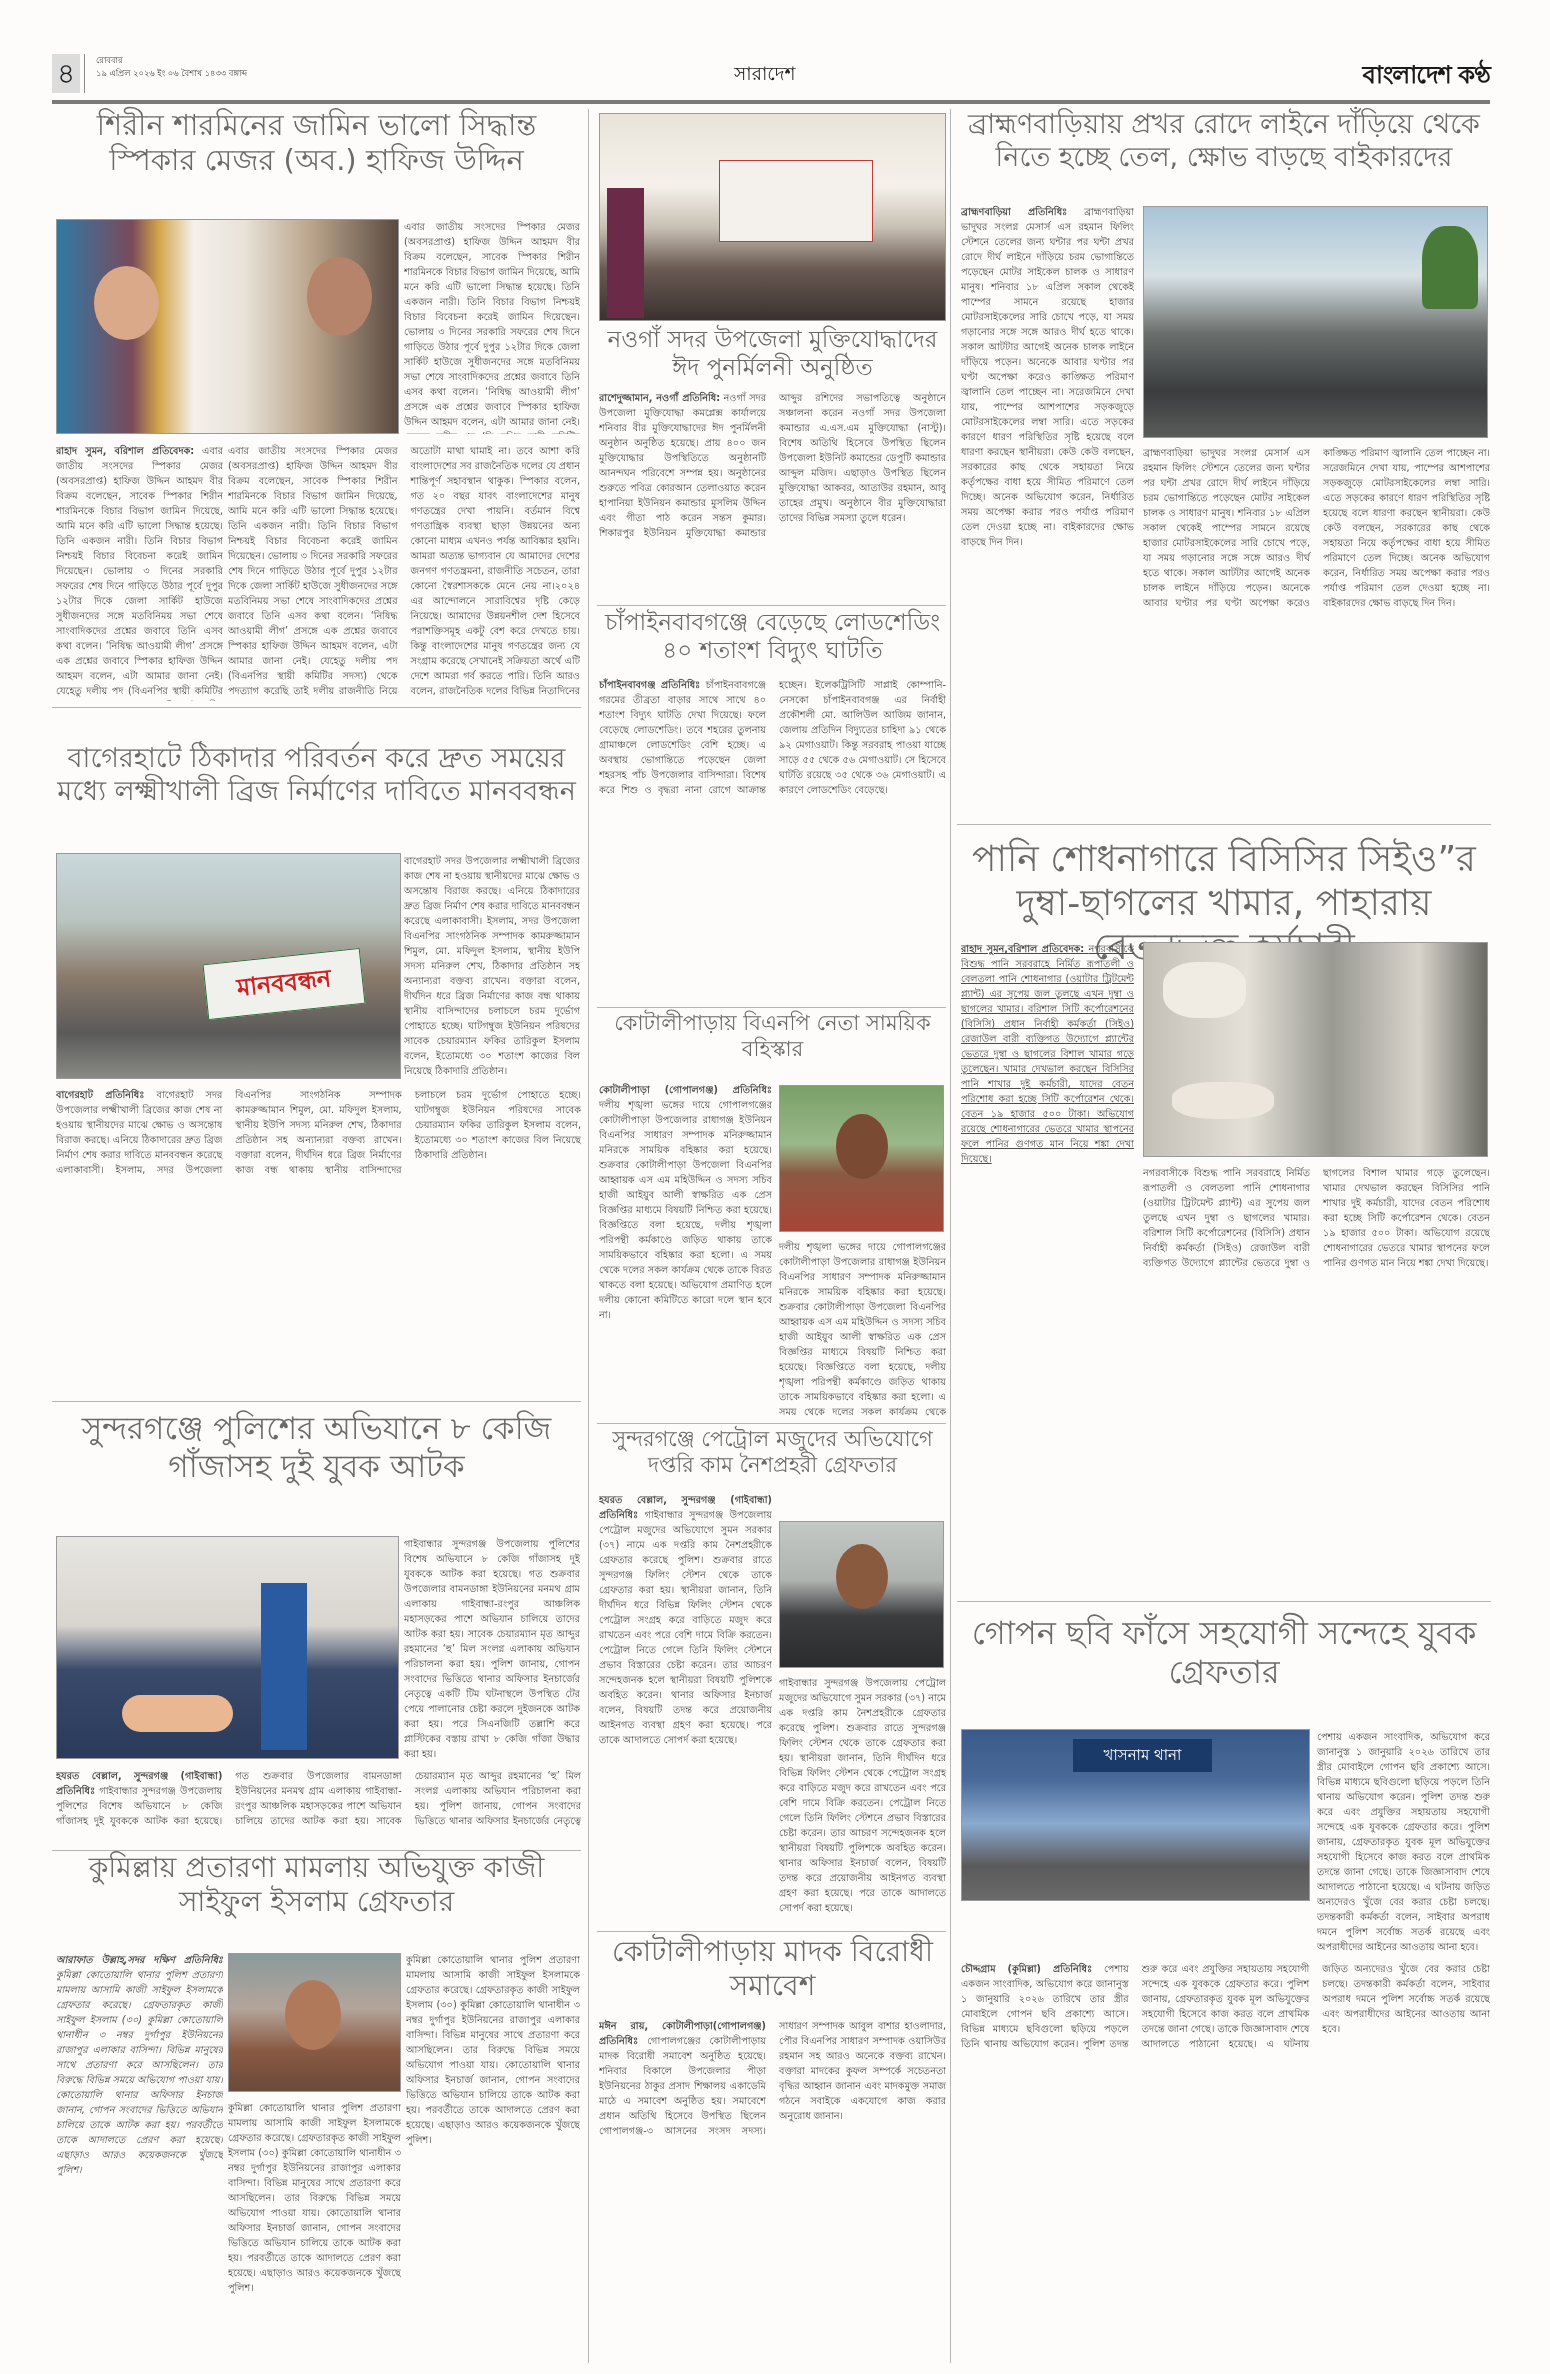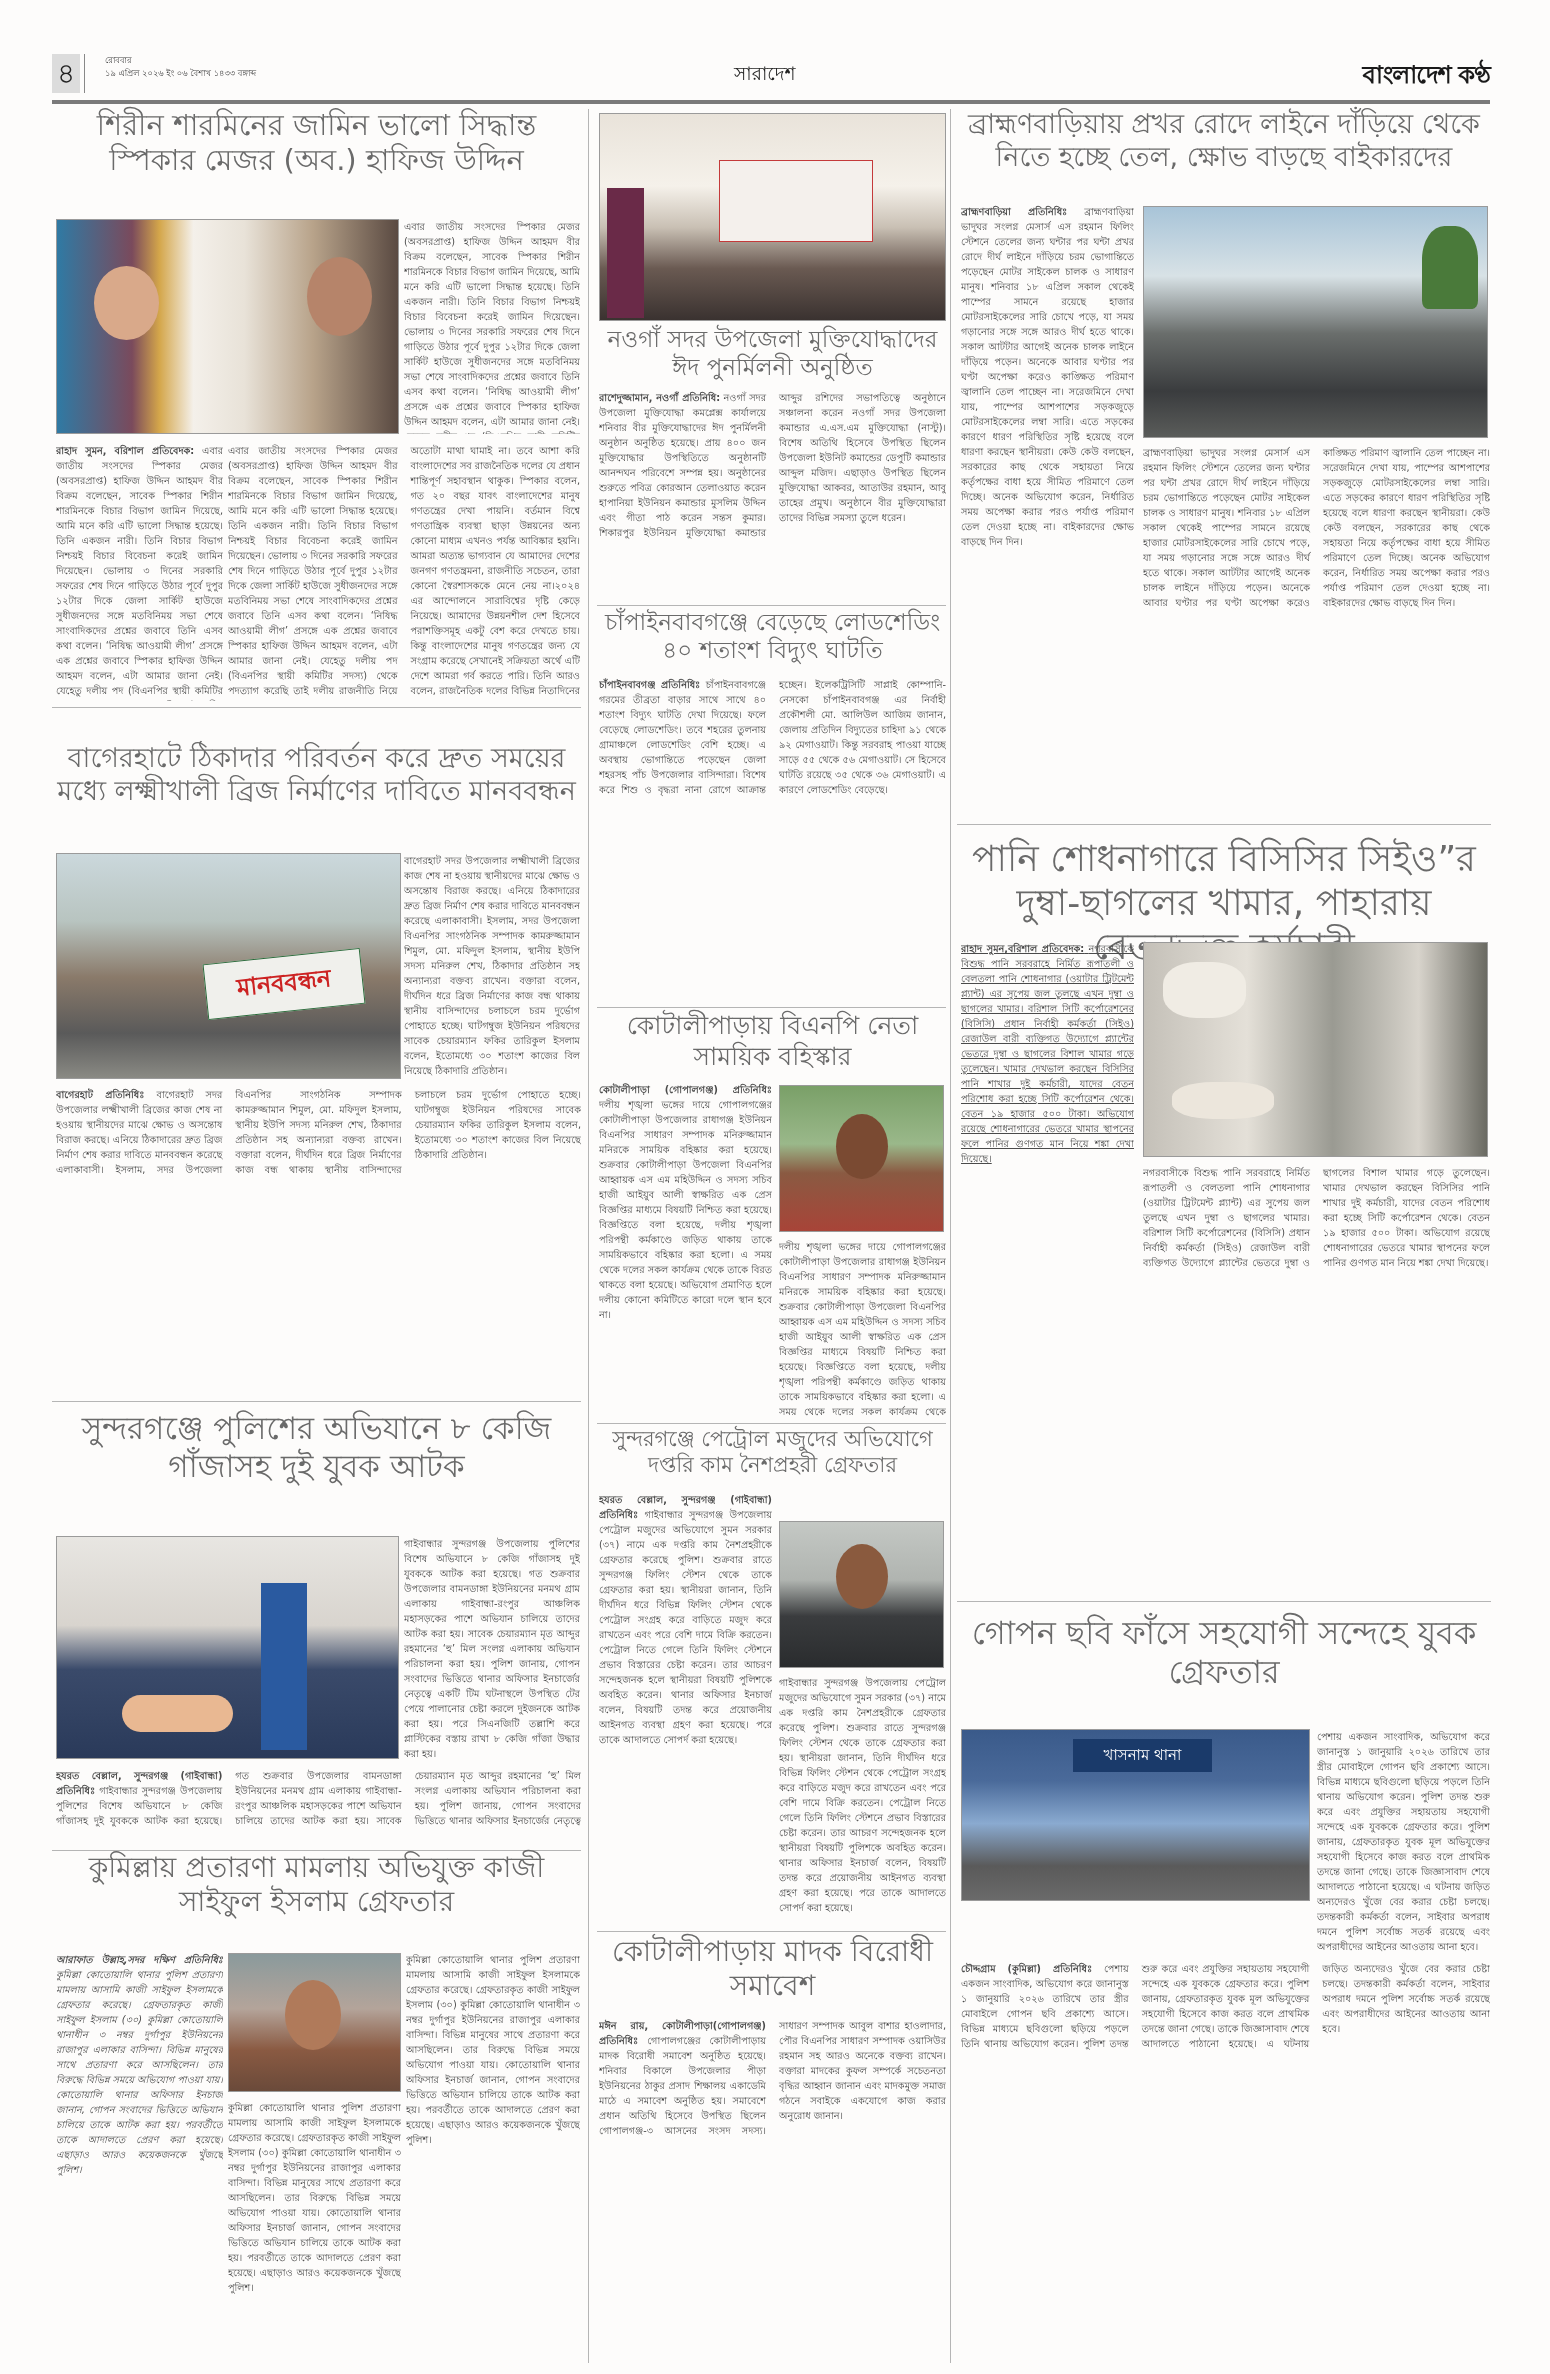--- a/index.html
+++ b/index.html
@@ -2,21 +2,21 @@
 <html style="font-size:15px"><head>
 <meta charset="utf-8">
 <style>
   * { box-sizing: border-box; margin: 0; padding: 0; }
   html, body { width: 1551px; height: 2375px; background: #fdfcfb; overflow: hidden; }
   body { font-family: "DejaVu Sans", sans-serif; color: #3a3a3a; position: relative; }
 
   .masthead { position: absolute; left: 52px; top: 54px; width: 1438px; height: 43px; }
   .page-no { position: absolute; left: 0; top: 0; width: 28px; height: 39px; background: #dcdcdc;
              font-family: "DejaVu Sans", sans-serif; font-size: 28px; line-height: 39px; text-align: center; color: #222; }
-  .page-meta { position: absolute; left: 32px; top: 0; height: 39px; border-left: 1.9px solid #888; padding-left: 20px;
+  .page-meta { position: absolute; left: 32px; top: 0; height: 39px; border-left: 1.9px solid #888; padding-left: 11px;
                font-size: 8.3px; line-height: 13px; color: #444; }
   .section-name { position: absolute; left: 682px; top: 5.6px; font-size: 18.6px; color: #222; }
   .brand { position: absolute; right: 0; top: 1.9px; font-size: 24px; font-weight: bold; color: #1a1a1a; letter-spacing: -0.9px; }
   .rule { position: absolute; left: 52px; top: 100px; width: 1438px; height: 3.7px; background: #7a7a7a; }
 
   .art { position: absolute; }
   .hl { color: #6a6a6a; text-align: center; font-family: "DejaVu Sans", sans-serif; line-height: 1.22; }
   .body { position: absolute; font-size: 9.7px; line-height: 15px; color: #4a4a4a; text-align: justify; overflow: hidden; }
   .cols { column-gap: 13px; }
   .photo { position: absolute; border: 0.9px solid #9a9a9a; overflow: hidden; }
@@ -121,21 +121,21 @@
 <div class="photo" style="left:1143px; top:942px; width:345px; height:215px; background:linear-gradient(90deg,#c4c0b8 0%,#e4e0d8 30%,#9a9a92 55%,#d8d4cc 80%,#6a6a62 100%);">
   <div style="position:absolute;left:18.6px;top:18.6px;width:83px;height:56px;border-radius:40%;background:#f0ece4;"></div>
   <div style="position:absolute;left:28px;top:139px;width:102px;height:37px;border-radius:40%;background:#ece6dc;"></div>
 </div>
 <div class="body cols" style="left:1143px; top:1165px; width:347px; height:429px; column-count:2;">
   <span>নগরবাসীকে বিশুদ্ধ পানি সরবরাহে নির্মিত রূপাতলী ও বেলতলা পানি শোধনাগার (ওয়াটার ট্রিটমেন্ট প্ল্যান্ট) এর সুপেয় জল তুলছে এখন দুম্বা ও ছাগলের খামার। বরিশাল সিটি কর্পোরেশনের (বিসিসি) প্রধান নির্বাহী কর্মকর্তা (সিইও) রেজাউল বারী ব্যক্তিগত উদ্যোগে প্ল্যান্টের ভেতরে দুম্বা ও ছাগলের বিশাল খামার গড়ে তুলেছেন। খামার দেখভাল করছেন বিসিসির পানি শাখার দুই কর্মচারী, যাদের বেতন পরিশোধ করা হচ্ছে সিটি কর্পোরেশন থেকে। বেতন ১৯ হাজার ৫০০ টাকা। অভিযোগ রয়েছে শোধনাগারের ভেতরে খামার স্থাপনের ফলে পানির গুণগত মান নিয়ে শঙ্কা দেখা দিয়েছে।</span>
 </div>
 <div class="hsep" style="left:957px; top:1601px; width:534px;"></div>
 
 <div class="art" style="left:597px; top:1011px; width:351px;">
-  <div class="hl" style="font-size:25px;">কোটালীপাড়ায় বিএনপি নেতা সাময়িক বহিস্কার</div>
+  <div class="hl" style="font-size:21px;">কোটালীপাড়ায় বিএনপি নেতা সাময়িক বহিস্কার</div>
 </div>
 <div class="body" style="left:599px; top:1082px; width:173px; height:338px;">
   <b>কোটালীপাড়া (গোপালগঞ্জ) প্রতিনিধিঃ</b>
   <span>দলীয় শৃঙ্খলা ভঙ্গের দায়ে গোপালগঞ্জের কোটালীপাড়া উপজেলার রাধাগঞ্জ ইউনিয়ন বিএনপির সাধারণ সম্পাদক মনিরুজ্জামান মনিরকে সাময়িক বহিষ্কার করা হয়েছে। শুক্রবার কোটালীপাড়া উপজেলা বিএনপির আহ্বায়ক এস এম মহিউদ্দিন ও সদস্য সচিব হাজী আইয়ুব আলী স্বাক্ষরিত এক প্রেস বিজ্ঞপ্তির মাধ্যমে বিষয়টি নিশ্চিত করা হয়েছে। বিজ্ঞপ্তিতে বলা হয়েছে, দলীয় শৃঙ্খলা পরিপন্থী কর্মকাণ্ডে জড়িত থাকায় তাকে সাময়িকভাবে বহিষ্কার করা হলো। এ সময় থেকে দলের সকল কার্যক্রম থেকে তাকে বিরত থাকতে বলা হয়েছে। অভিযোগ প্রমাণিত হলে দলীয় কোনো কমিটিতে কারো দলে স্থান হবে না।</span>
 </div>
 <div class="photo" style="left:779px; top:1085px; width:165px; height:147px; background:linear-gradient(180deg,#7aa068 0%,#9ab88a 40%,#8a5a42 60%,#a84438 100%);">
   <div style="position:absolute;left:56px;top:28px;width:52px;height:65px;border-radius:50%;background:#7a4a32;"></div>
 </div>
 <div class="body" style="left:779px; top:1239px; width:167px; height:180px;">
   <span>দলীয় শৃঙ্খলা ভঙ্গের দায়ে গোপালগঞ্জের কোটালীপাড়া উপজেলার রাধাগঞ্জ ইউনিয়ন বিএনপির সাধারণ সম্পাদক মনিরুজ্জামান মনিরকে সাময়িক বহিষ্কার করা হয়েছে। শুক্রবার কোটালীপাড়া উপজেলা বিএনপির আহ্বায়ক এস এম মহিউদ্দিন ও সদস্য সচিব হাজী আইয়ুব আলী স্বাক্ষরিত এক প্রেস বিজ্ঞপ্তির মাধ্যমে বিষয়টি নিশ্চিত করা হয়েছে। বিজ্ঞপ্তিতে বলা হয়েছে, দলীয় শৃঙ্খলা পরিপন্থী কর্মকাণ্ডে জড়িত থাকায় তাকে সাময়িকভাবে বহিষ্কার করা হলো। এ সময় থেকে দলের সকল কার্যক্রম থেকে তাকে বিরত থাকতে বলা হয়েছে। অভিযোগ প্রমাণিত হলে দলীয় কোনো কমিটিতে কারো দলে স্থান হবে না।</span>

